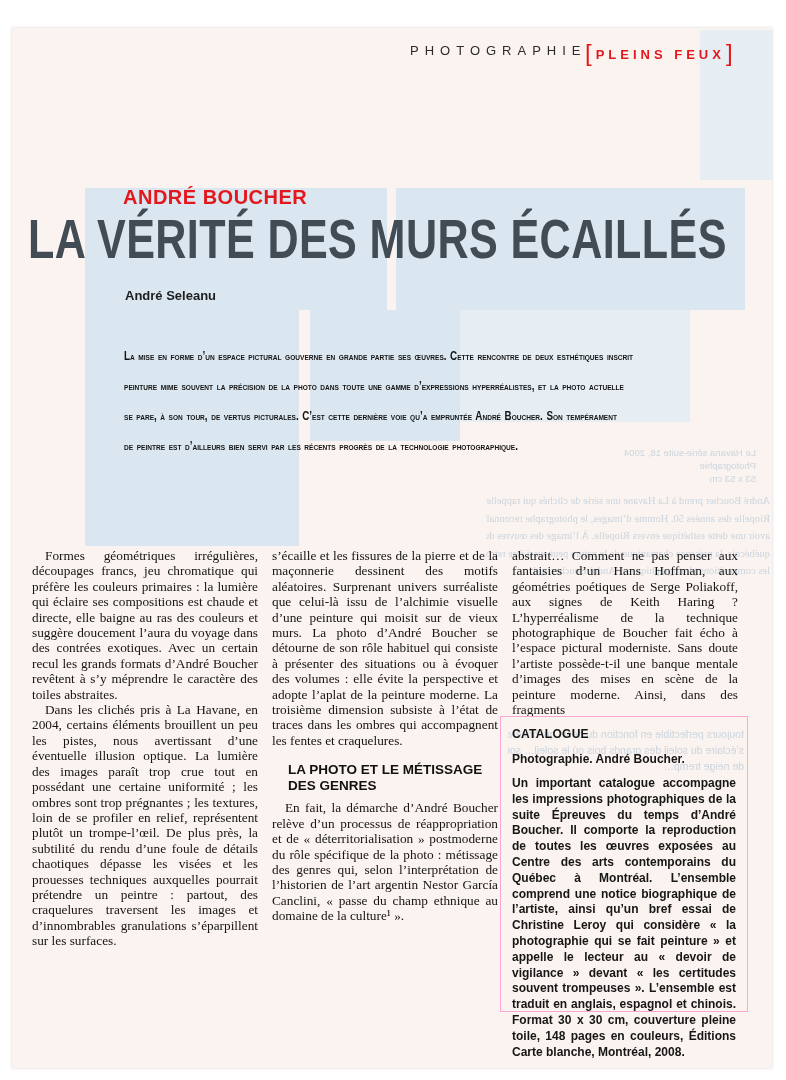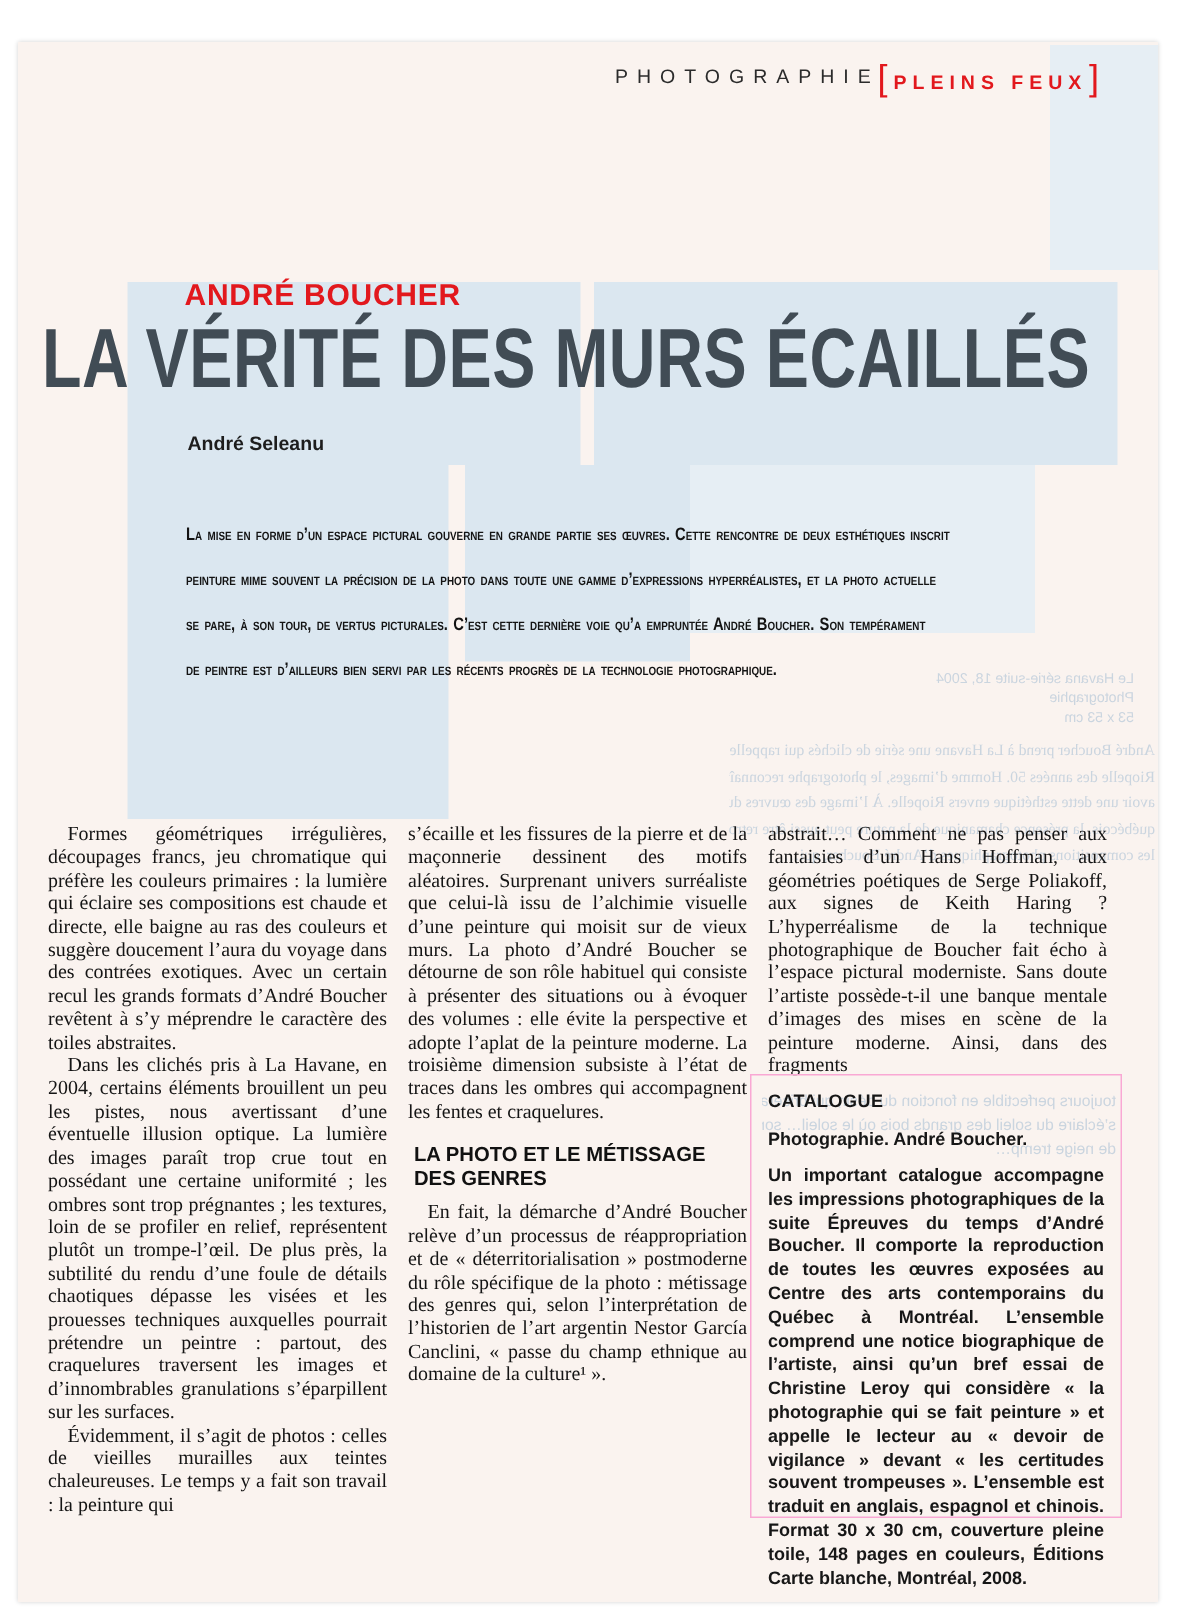--- a/index.html
+++ b/index.html
@@ -42,21 +42,21 @@
         font-family:"Liberation Sans",sans-serif;}
   
   .columns{position:absolute;left:32px;top:548px;width:706px;z-index:2;}
   .col{position:absolute;top:0;width:226px;color:#141414;
         font-family:"Liberation Serif",serif;font-size:13.3px;line-height:15.4px;
         text-align:justify;}
   .col1{left:0;} .col2{left:240px;} .col3{left:480px;}
   .col p{margin:0;}
   .col p.indent{text-indent:13px;}
   .subhead{font-family:"Liberation Sans",sans-serif;font-weight:700;font-size:13.5px;
-        line-height:16px;color:#111;margin:14px 0 6px 4px;text-align:left;}
+        line-height:16px;color:#111;margin:14px 0 6px 16px;text-align:left;}
   
   .catalogue{position:absolute;left:500px;top:716px;width:248px;height:296px;
         border:1px solid #f9a8d4;box-sizing:border-box;padding:10px 11px;
         font-family:"Liberation Sans",sans-serif;font-weight:700;color:#161616;
         z-index:2;background:transparent;}
   .cat-label{font-size:12px;letter-spacing:.3px;margin-bottom:10px;}
   .cat-work{font-size:12px;line-height:16px;font-style:italic;}
   .cat-credit{font-size:12px;line-height:16px;margin-bottom:9px;}
   .cat-body{font-size:12px;line-height:15.8px;text-align:justify;}
   
@@ -115,21 +115,20 @@
   <div class="ghost ghost-box">
     <div class="gl">toujours perfectible en fonction du désir, qui brisera le ve…</div>
     <div class="gl">s’éclaire du soleil des grands bois où le soleil… son be…</div>
     <div class="gl">de neige tremp…</div>
   </div>
 
   <div class="columns">
     <div class="col col1">
       <p class="indent">Formes géométriques irrégulières, découpages francs, jeu chromatique qui préfère les couleurs primaires : la lumière qui éclaire ses compositions est chaude et directe, elle baigne au ras des couleurs et suggère doucement l’aura du voyage dans des contrées exotiques. Avec un certain recul les grands formats d’André Boucher revêtent à s’y méprendre le caractère des toiles abstraites.</p>
       <p class="indent">Dans les clichés pris à La Havane, en 2004, certains éléments brouillent un peu les pistes, nous avertissant d’une éventuelle illusion optique. La lumière des images paraît trop crue tout en possédant une certaine uniformité ; les ombres sont trop prégnantes ; les textures, loin de se profiler en relief, représentent plutôt un trompe-l’œil. De plus près, la subtilité du rendu d’une foule de détails chaotiques dépasse les visées et les prouesses techniques auxquelles pourrait prétendre un peintre : partout, des craquelures traversent les images et d’innombrables granulations s’éparpillent sur les surfaces.</p>
-      <p class="indent">Évidemment, il s’agit de photos : celles de vieilles murailles aux teintes chaleureuses. Le temps y a fait son travail : la peinture qui</p>
     </div>
     <div class="col col2">
       <p>s’écaille et les fissures de la pierre et de la maçonnerie dessinent des motifs aléatoires. Surprenant univers surréaliste que celui-là issu de l’alchimie visuelle d’une peinture qui moisit sur de vieux murs. La photo d’André Boucher se détourne de son rôle habituel qui consiste à présenter des situations ou à évoquer des volumes : elle évite la perspective et adopte l’aplat de la peinture moderne. La troisième dimension subsiste à l’état de traces dans les ombres qui accompagnent les fentes et craquelures.</p>
       <h3 class="subhead">
         <span>LA PHOTO ET LE MÉTISSAGE</span><br>
         <span>DES GENRES</span>
       </h3>
       <p class="indent">En fait, la démarche d’André Boucher relève d’un processus de réappropriation et de « déterritorialisation » postmoderne du rôle spécifique de la photo : métissage des genres qui, selon l’interprétation de l’historien de l’art argentin Nestor García Canclini, « passe du champ ethnique au domaine de la culture¹ ».</p>
     </div>
     <div class="col col3">

